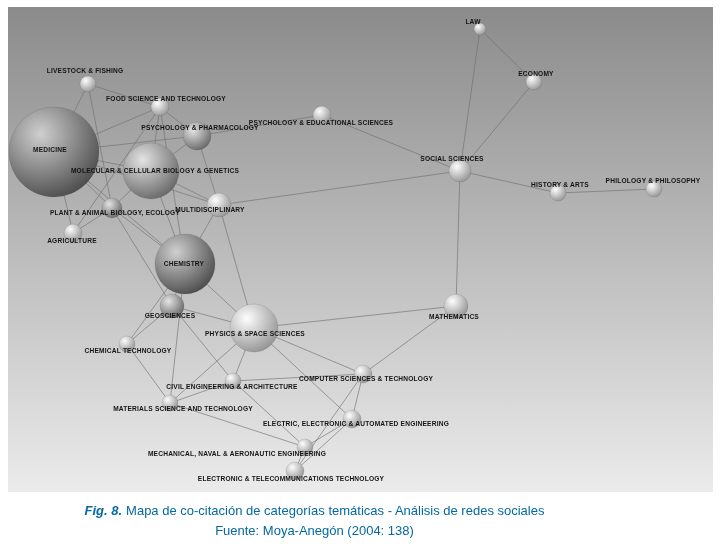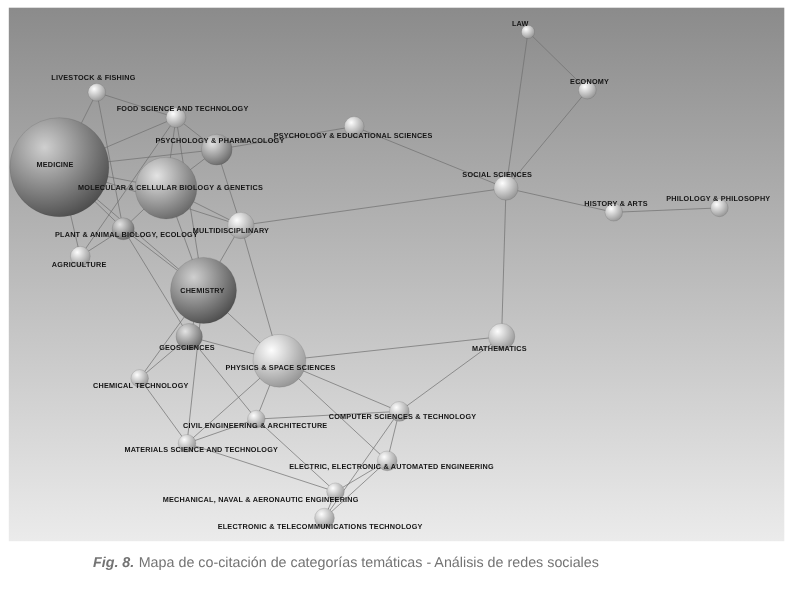--- a/index.html
+++ b/index.html
@@ -12,21 +12,21 @@
   #network-svg{display:block}
   .node-label{
     font-family:"Liberation Sans",sans-serif;
     font-size:6.6px;font-weight:bold;letter-spacing:.2px;
     text-anchor:middle;
   }
   .edge{stroke-width:.8;opacity:.8}
   .node{stroke:rgba(60,60,60,.35);stroke-width:.4}
   .caption{
     position:absolute;left:0;top:501px;width:629px;
-    text-align:center;color:#737373;font-size:13px;line-height:20px;
+    text-align:center;color:#0369a1;font-size:13px;line-height:20px;
   }
   .fig-label{font-weight:bold;font-style:italic;margin-right:4px}
 </style>
 </head>
 <body>
 
 <div class="page">
 
   <svg id="network-svg" width="721" height="497" viewBox="0 0 721 497" xmlns="http://www.w3.org/2000/svg">
     <defs>
@@ -161,15 +161,16 @@
         <text x="536" y="76" class="node-label">ECONOMY</text>
         <text x="560" y="187" class="node-label">HISTORY &amp; ARTS</text>
         <text x="653" y="183" class="node-label">PHILOLOGY &amp; PHILOSOPHY</text>
       </g>
   </svg>
 
   <div class="caption">
     <div class="caption-line">
       <span class="fig-label">Fig. 8.</span><span>Mapa de co-citación de categorías temáticas - Análisis de redes sociales</span>
     </div>
+    <div class="caption-line">Fuente: Moya-Anegón (2004: 138)</div>
   </div>
 
 </div>
 
 </body></html>

